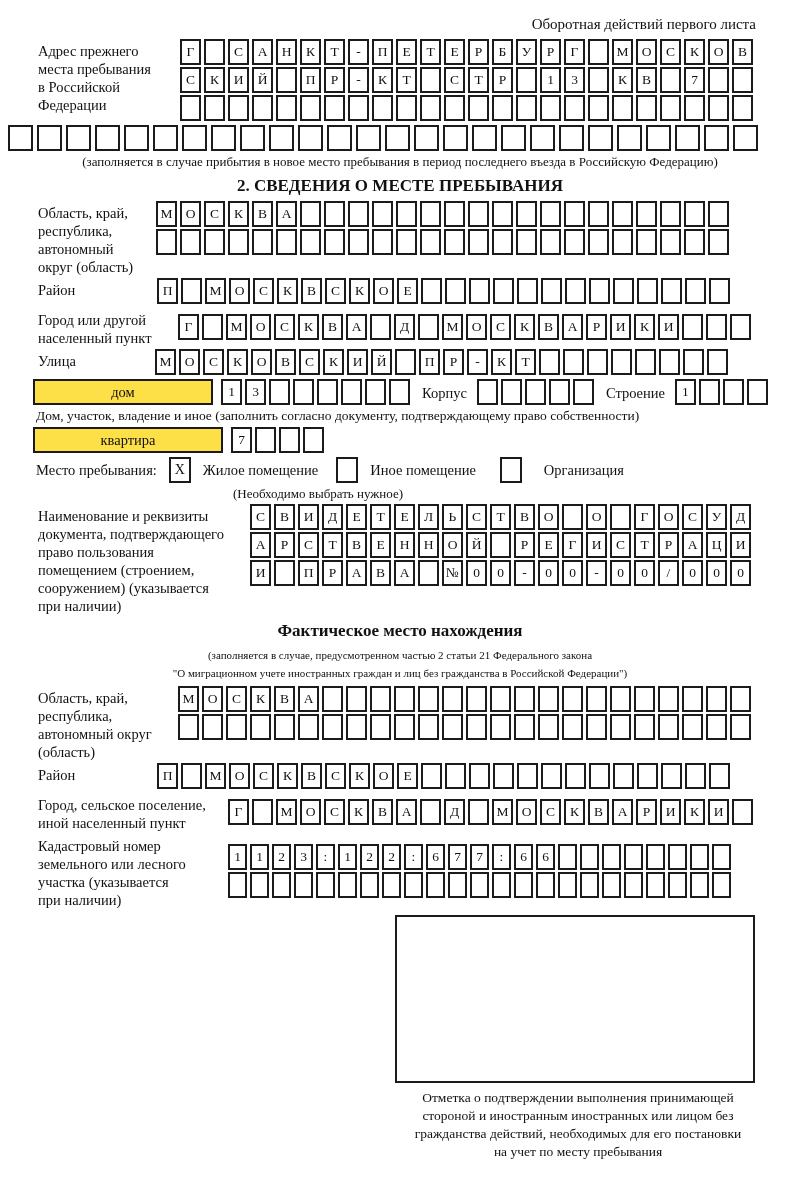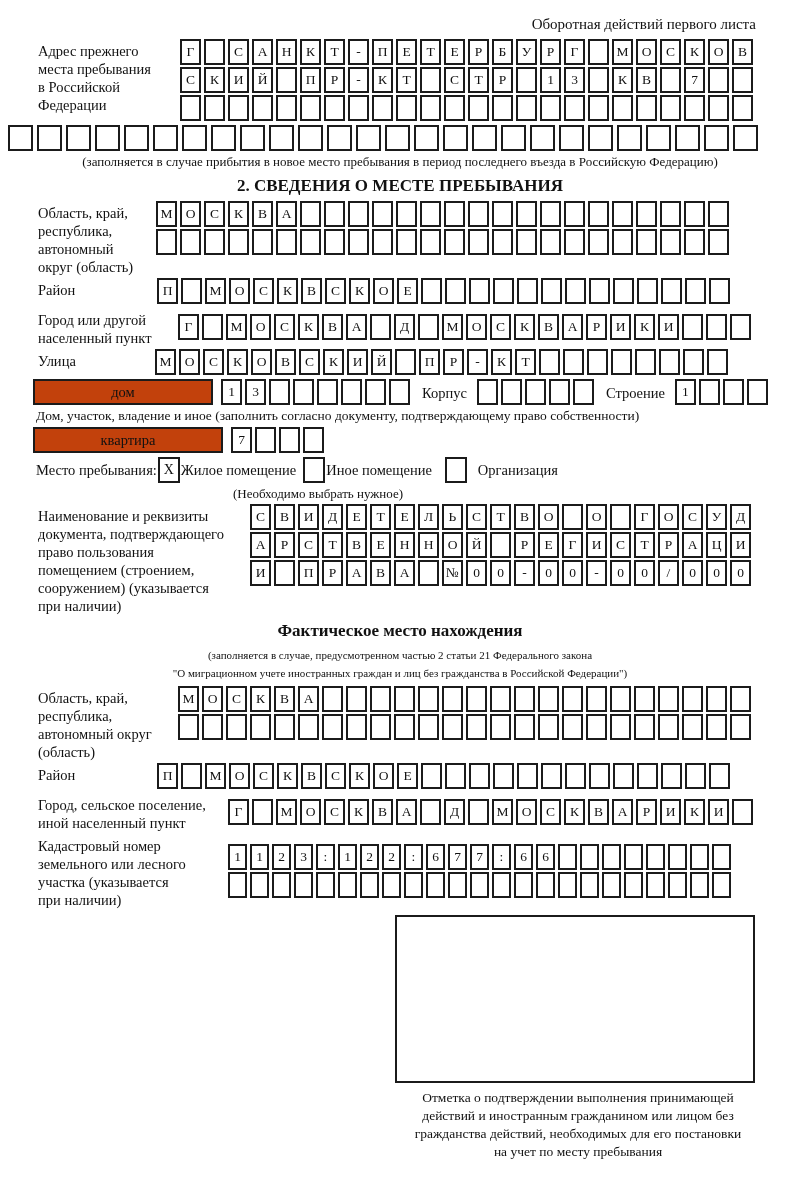--- a/index.html
+++ b/index.html
@@ -20,25 +20,25 @@
     font-size:13.5px;background:#fff;
   }
   .cells-lg{gap:4px;}
   .cells-lg .cell{width:21px;}
   .cells-sm{gap:3px;}
   .cells-sm .cell{width:15px;}
   .note{font-size:13px;text-align:center;line-height:17px;margin:1px 0 2px 0;}
   .note-left{font-size:13.5px;margin:0 5px 3px 36px;line-height:17px;}
   .sec-title{text-align:center;font-weight:bold;font-size:17px;margin:6px 0 5px 0;}
   .wide-box{
-    border:2px solid #1b1b1b;height:26px;box-sizing:border-box;background:#c2410c;
+    border:2px solid #1b1b1b;height:26px;box-sizing:border-box;background:#fde047;
     display:flex;align-items:center;justify-content:center;font-size:14.5px;flex:0 0 auto;
   }
   .inline-lbl{font-size:14.5px;padding:3px 10px 0 12px;flex:0 0 auto;}
-  .mesto{display:flex;align-items:center;gap:1px;margin:4px 0 2px 36px;}
+  .mesto{display:flex;align-items:center;gap:12px;margin:4px 0 2px 36px;}
   .mesto .opt-lbl{font-size:14.5px;}
   .cb{
     flex:0 0 auto;width:18px;height:22px;border:2px solid #1b1b1b;background:#fff;
     display:flex;align-items:center;justify-content:center;font-size:14px;
   }
   .doc-row{margin-top:0;}
   .fact-note{font-size:11px;text-align:center;line-height:18px;}
   .stamp-box{margin:6px 0 0 395px;width:360px;height:168px;border:2px solid #1b1b1b;box-sizing:border-box;background:#fff;}
   .stamp-caption{width:390px;margin:6px 0 0 383px;text-align:center;font-size:13.5px;line-height:18px;}
   .mt4{margin-top:4px;} .mt6{margin-top:6px;}
@@ -647,18 +647,18 @@
           <div class="cell"></div>
           <div class="cell"></div>
           <div class="cell"></div>
         </div>
     </div>
   </div>
 
   <div class="stamp-box"></div>
   <div class="stamp-caption">
       <div>Отметка о подтверждении выполнения принимающей</div>
-      <div>действий и иностранным гражданином или лицом без</div>
+      <div>стороной и иностранным иностранных или лицом без</div>
       <div>гражданства действий, необходимых для его постановки</div>
       <div>на учет по месту пребывания</div>
     </div>
 
 </div>
 
 </body></html>

